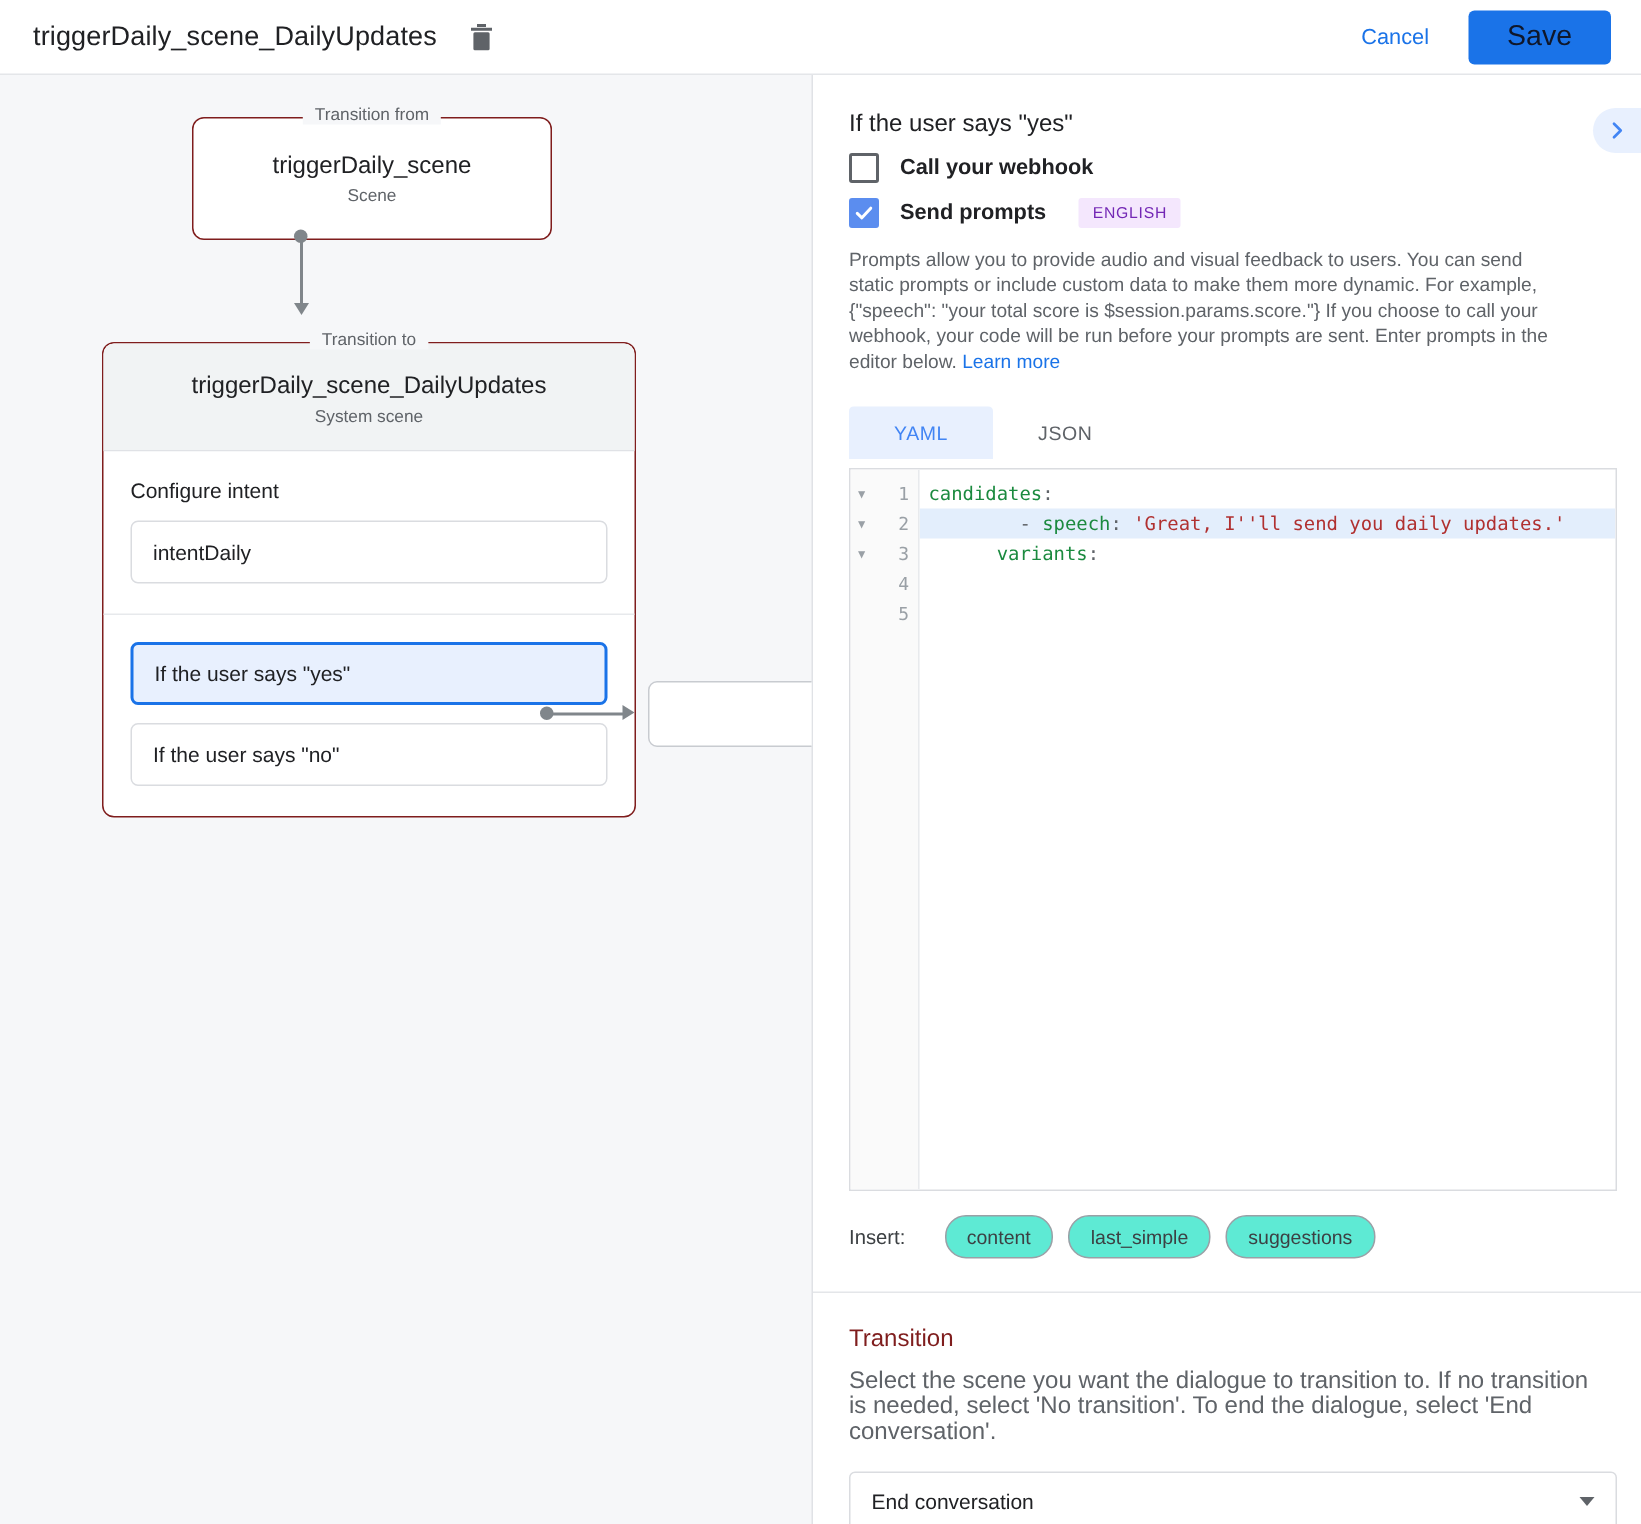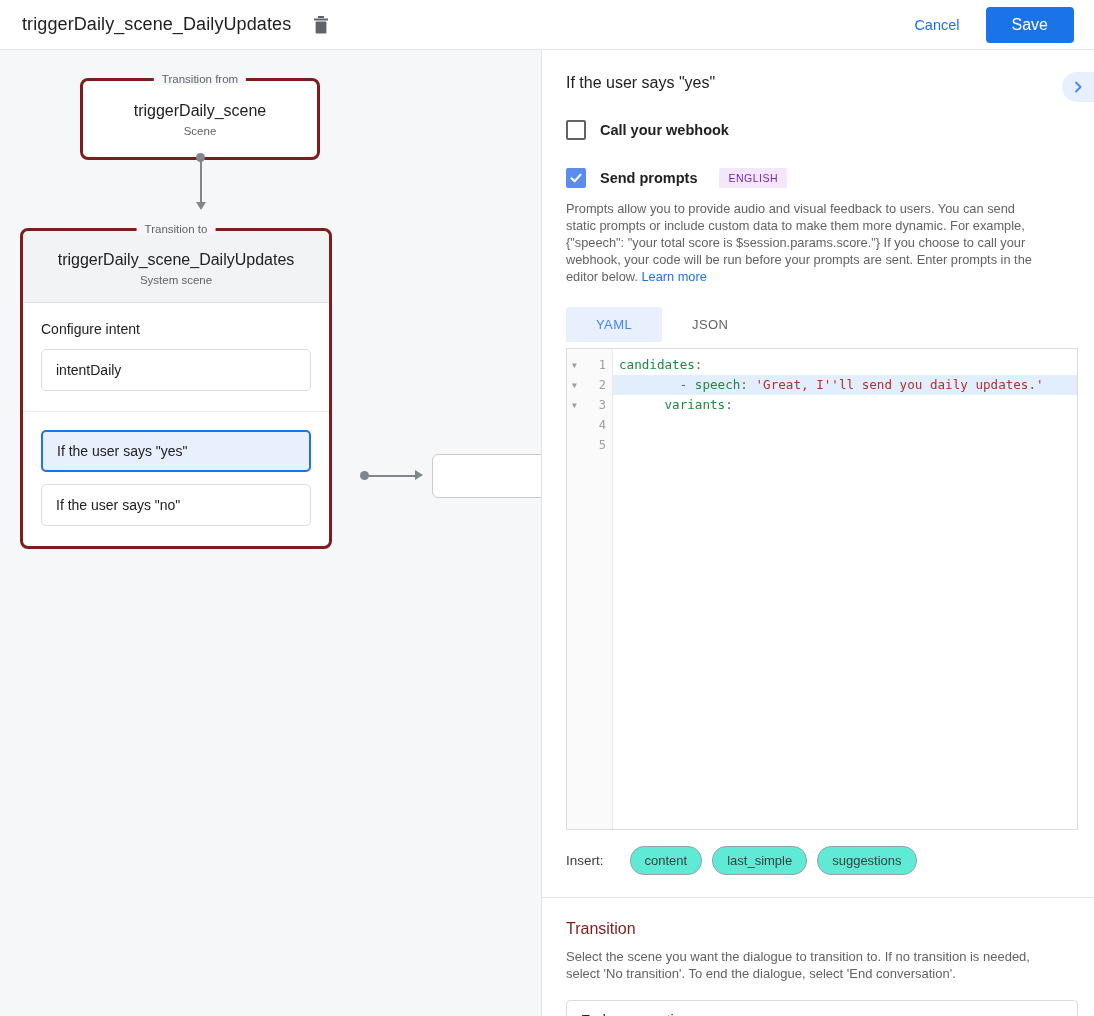--- a/index.html
+++ b/index.html
@@ -36,42 +36,43 @@
     margin-left: auto; margin-right: 20px;
     display: flex; align-items: center; gap: 14px;
   }
   .cancel-btn {
     color: #1a73e8; font-size: 14.5px;
     padding: 8px 12px; border-radius: 4px;
     cursor: pointer; background: none; border: none;
     font-family: inherit;
   }
   .save-btn {
-    background: #1a73e8; color: #ffffff;
+    background: #1a73e8; color: #0f172a;
     border: none; border-radius: 4px;
-    font-size: 16px; font-family: inherit;
+    font-size: 19px; font-family: inherit;
     padding: 0 26px; height: 36px;
     cursor: pointer;
   }
 
   
   .canvas {
     position: absolute;
     top: 50px; left: 0;
     width: 542px; height: 966px;
     background: #f6f7f9;
     border-right: 1px solid #e0e2e6;
     overflow: hidden;
   }
 
   .fieldset-card {
     position: absolute;
-    border: 3px solid #7f1d1d;
+    border: 1px solid #7f1d1d;
     border-radius: 8px;
     background: #ffffff;
+    margin-left: 48px;
   }
   .fieldset-legend {
     position: absolute;
     top: -8px; left: 50%;
     transform: translateX(-50%);
     background: #f6f7f9;
     padding: 0 8px;
     font-size: 11.5px;
     color: #5f6368;
     white-space: nowrap;
@@ -115,21 +116,21 @@
     position: absolute;
     width: 0; height: 0;
     border-top: 5px solid transparent;
     border-bottom: 5px solid transparent;
     border-left: 8px solid #80868b;
   }
 
   
   #node-to {
     left: 20px; top: 178px;
-    width: 312px;
+    width: 356px;
     background: #ffffff;
     padding-bottom: 0;
   }
   .node-to-header {
     background: #f1f3f4;
     border-radius: 7px 7px 0 0;
     border-bottom: 1px solid #e0e2e6;
     padding: 20px 0 16px;
     display: flex; flex-direction: column; align-items: center;
   }
@@ -203,21 +204,21 @@
     width: 32px; height: 30px;
     background: #e8f0fe;
     border-radius: 16px 0 0 16px;
     display: flex; align-items: center; justify-content: center;
     cursor: pointer;
   }
 
   .check-row {
     display: flex; align-items: center;
     padding: 0 24px;
-    margin-top: 28px;
+    margin-top: 10px;
     gap: 14px;
   }
   .cbox {
     width: 20px; height: 20px;
     border: 2px solid #5f6368;
     border-radius: 2px;
     background: #fff;
     cursor: pointer;
     flex: none;
   }
@@ -333,21 +334,21 @@
   }
 
   .panel-divider {
     height: 1px; background: #e4e6e9;
     margin: 22px 0 0 0;
   }
 
   .transition-sec { padding: 22px 24px 0 24px; }
   .transition-title { font-size: 16px; color: #7f1d1d; }
   .transition-desc {
-    font-size: 13px; line-height: 17px;
+    font-size: 16px; line-height: 17px;
     color: #5f6368; margin-top: 10px;
     max-width: 500px;
   }
   .select-box {
     margin-top: 18px;
     width: 512px; height: 40px;
     border: 1px solid #dadce0;
     border-radius: 4px;
     display: flex; align-items: center;
     padding: 0 14px;

